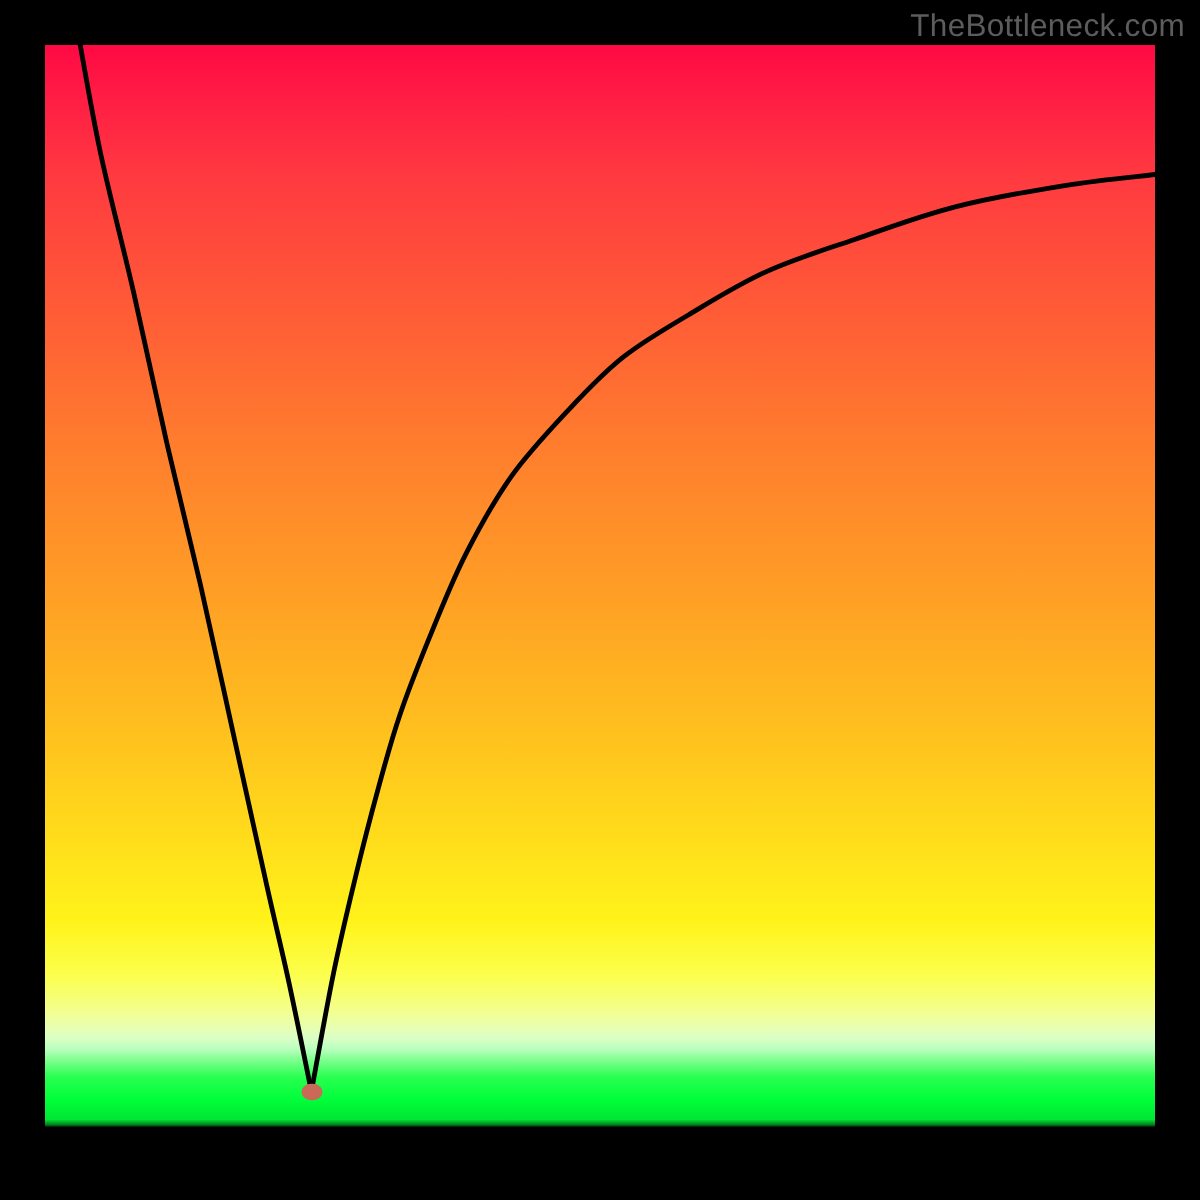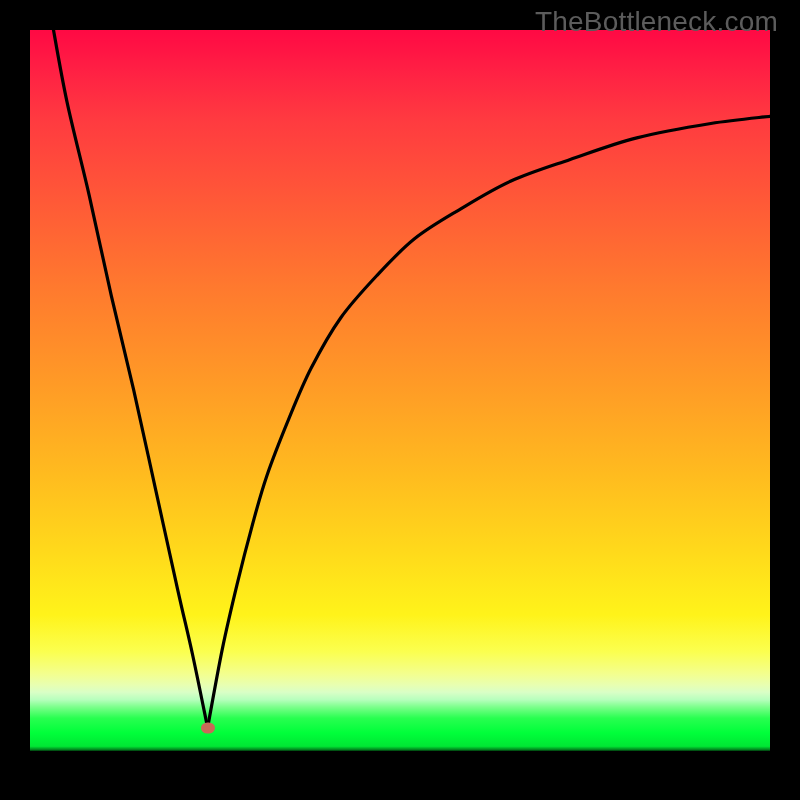--- a/index.html
+++ b/index.html
@@ -44,23 +44,23 @@
       #00ff3a 95%,
       #00e634 96.8%,
       #007a1b 97.3%,
       #000000 97.5%,
       #000000 100%
     );
   }
   .watermark {
     position: absolute;
     top: 6px;
-    right: 22px;
+    right: 10px;
     color: #5c5c5c;
-    font-size: 28px;
+    font-size: 21px;
     font-weight: 500;
     letter-spacing: 0.2px;
     z-index: 3;
   }
   svg.curve {
     position: absolute;
     left: 0;
     top: 0;
     width: 740px;
     height: 740px;

